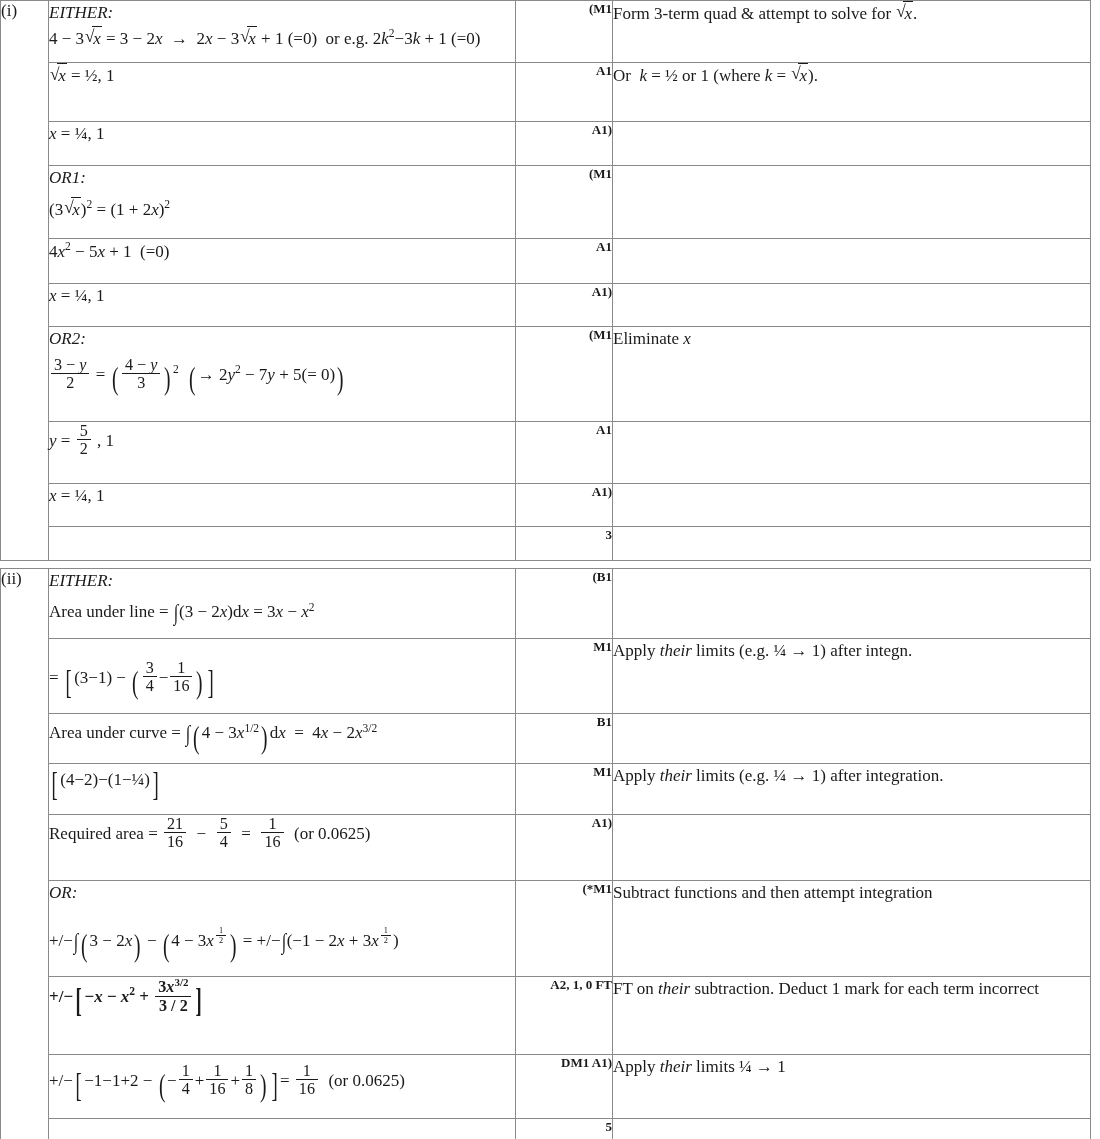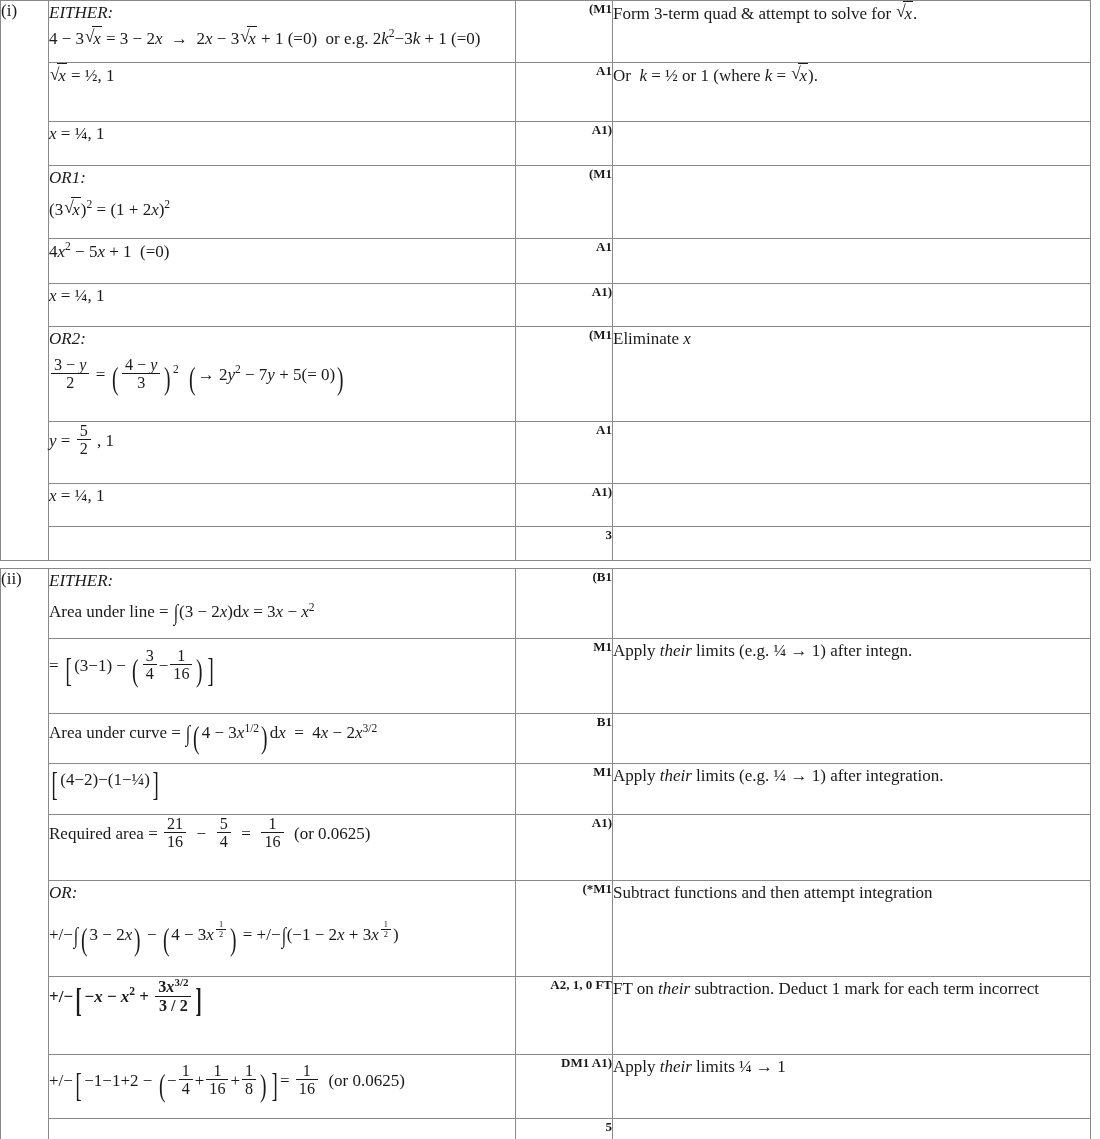--- a/index.html
+++ b/index.html
@@ -280,21 +280,21 @@
         = <span class="intg">∫</span>(3 − 2<span class="m">x</span>)d<span class="m">x</span>
         = 3<span class="m">x</span> − <span class="m">x</span><sup class="exn">2</sup>
       </div>
     </td>
     <td class="marks">(B1</td>
     <td class="notes"></td>
   </tr>
 
   <tr style="height:75px;">
     <td class="work">
-      <div class="nb" style="margin-top:8px;">
+      <div class="nb" style="margin-top:20px;">
         = <span class="brk-big">[</span>(3−1) − <span class="paren-big">(</span><span class="frac"><span class="num">3</span><span class="den">4</span></span>−<span class="frac"><span class="num">1</span><span class="den">16</span></span><span class="paren-big">)</span><span class="brk-big">]</span>
       </div>
     </td>
     <td class="marks">M1</td>
     <td class="notes">
       <span>Apply</span>
       <span class="ital">their</span>
       <span>limits (e.g. ¼ → 1) after integn.</span>
     </td>
   </tr>
@@ -338,21 +338,21 @@
         &nbsp;<span>(or 0.0625)</span>
       </div>
     </td>
     <td class="marks">A1)</td>
     <td class="notes"></td>
   </tr>
 
   <tr style="height:96px;">
     <td class="work">
       <div class="ital">OR:</div>
-      <div class="nb" style="margin-top:14px;">
+      <div class="nb" style="margin-top:20px;">
         +/−<span class="intg">∫</span><span class="paren-big">(</span>3 − 2<span class="m">x</span><span class="paren-big">)</span> −
         <span class="paren-big">(</span>4 − 3<span class="m">x</span><sup class="exn"><span class="frac small"><span class="num">1</span><span class="den">2</span></span></sup><span class="paren-big">)</span>
         = +/−<span class="intg">∫</span>(−1 − 2<span class="m">x</span> + 3<span class="m">x</span><sup class="exn"><span class="frac small"><span class="num">1</span><span class="den">2</span></span></sup>)
       </div>
     </td>
     <td class="marks">(*M1</td>
     <td class="notes">
       <span>Subtract functions and then attempt integration</span>
     </td>
   </tr>

